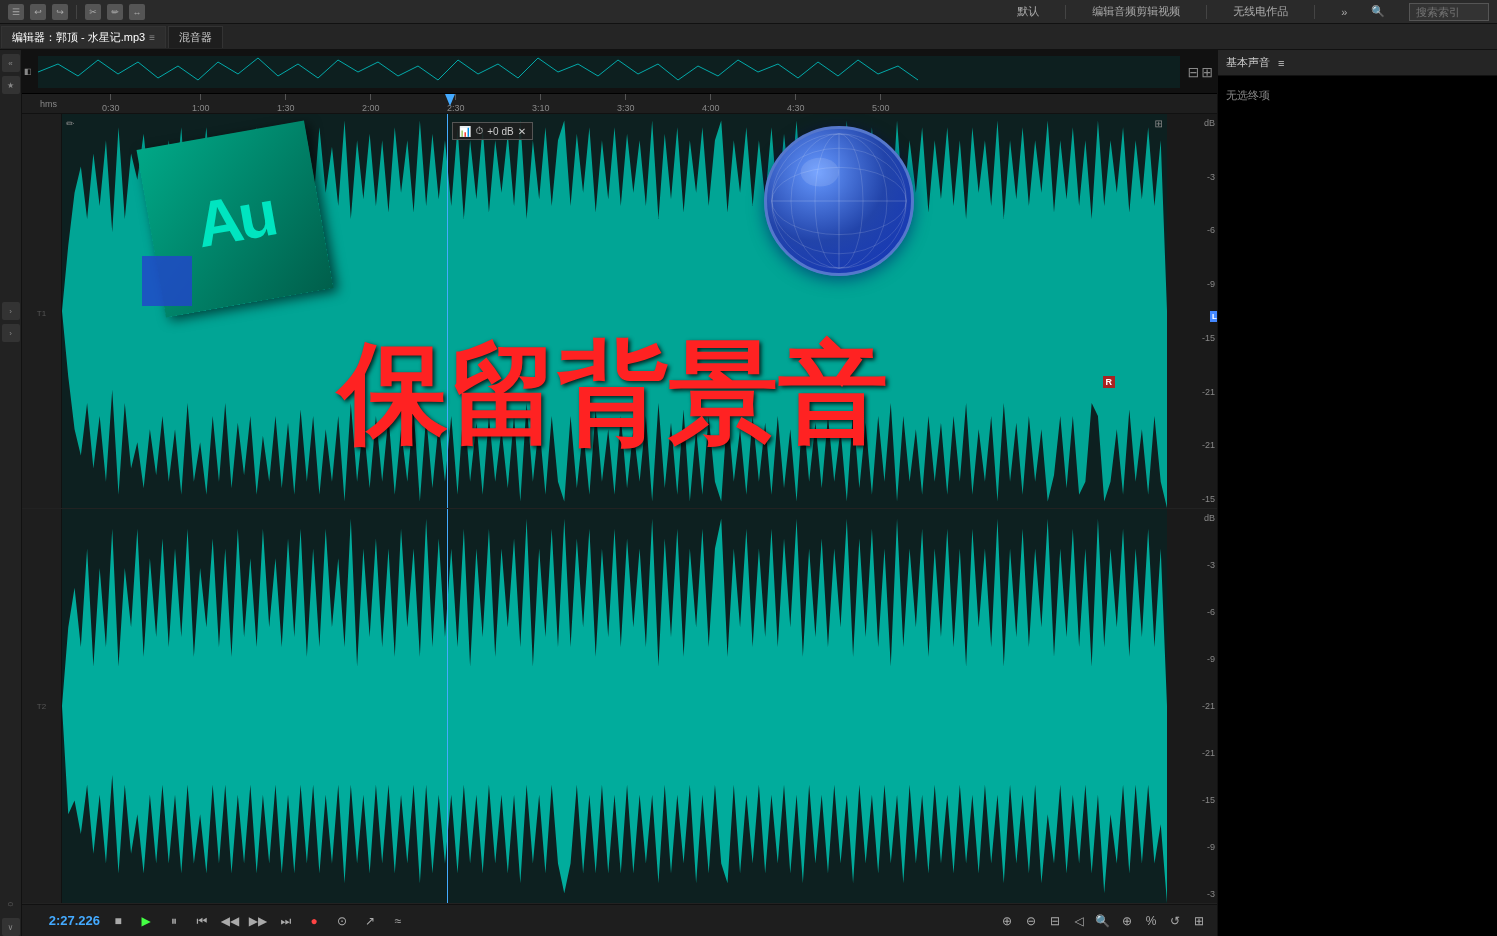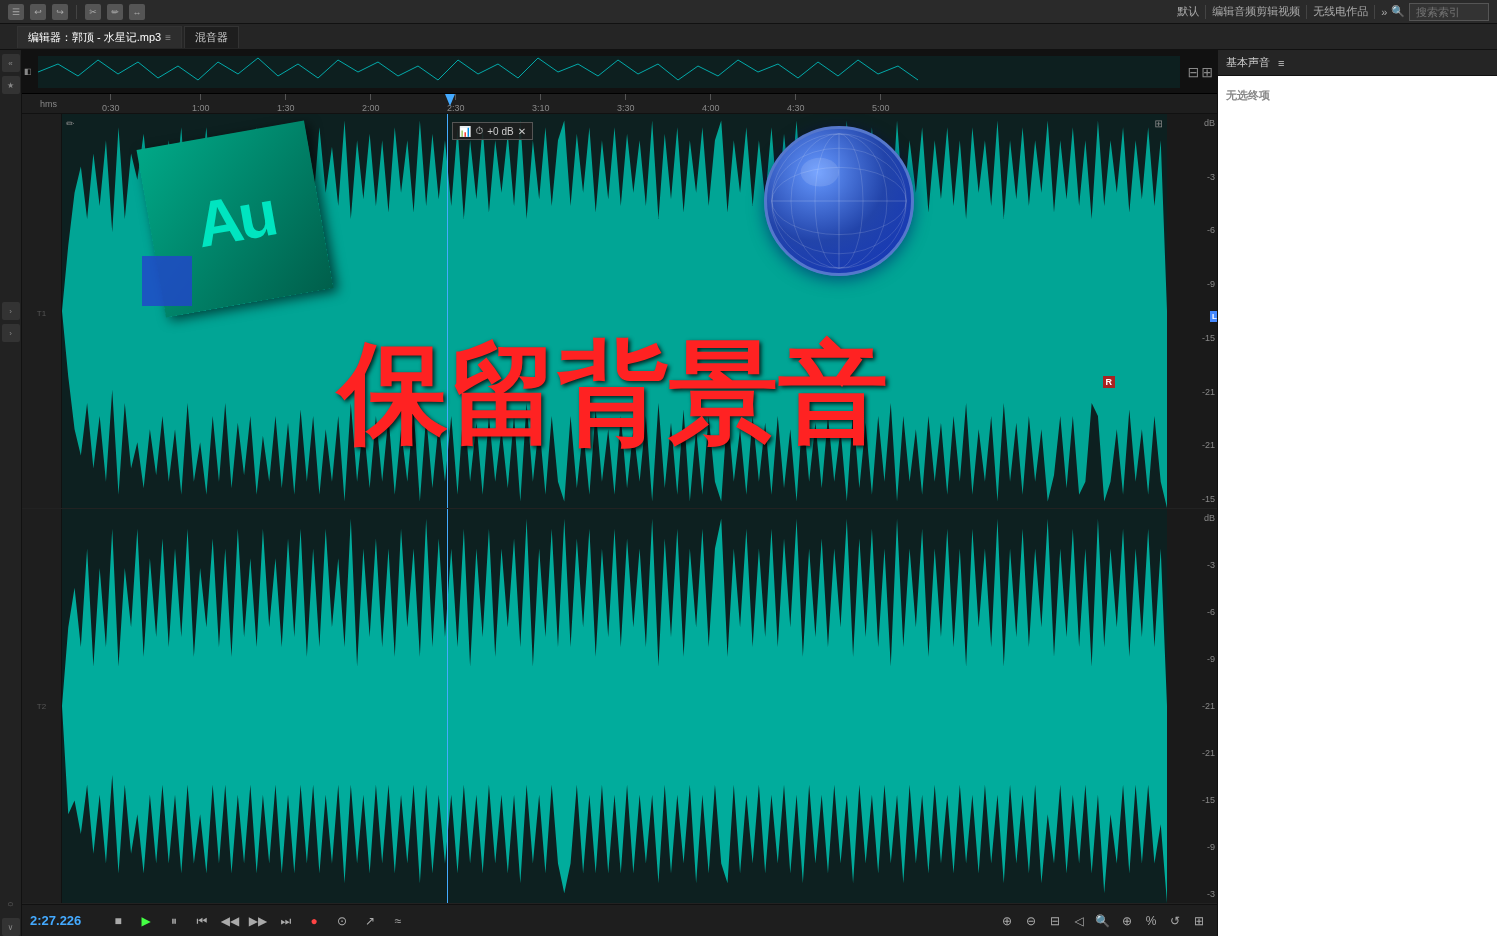--- a/index.html
+++ b/index.html
@@ -37,40 +37,40 @@
     .toolbar-separator {
       width: 1px;
       height: 14px;
       background: #444;
       margin: 0 2px;
     }
     .top-right-tools {
       margin-left: auto;
       display: flex;
       align-items: center;
-      gap: 4px;
+      gap: 24px;
       color: #aaa;
       font-size: 11px;
     }
     .search-box {
       background: #333;
       border: 1px solid #555;
       color: #aaa;
       padding: 2px 6px;
       font-size: 11px;
       width: 80px;
     }
 
     
     .tab-bar {
       height: 26px;
       background: #252525;
       display: flex;
       align-items: center;
-      padding: 0 17px;
+      padding: 0 1px;
       gap: 2px;
       border-bottom: 1px solid #111;
     }
     .tab {
       height: 22px;
       padding: 0 10px;
       display: flex;
       align-items: center;
       gap: 4px;
       background: #1e1e1e;
@@ -327,20 +327,21 @@
 
     
     .playback-bar {
       height: 32px;
       background: #1e1e1e;
       display: flex;
       align-items: center;
       padding: 0 8px;
       gap: 8px;
       border-top: 1px solid #111;
+      text-align: right;
     }
     .time-display {
       color: #4af;
       font-size: 13px;
       font-weight: bold;
       min-width: 70px;
     }
     .ctrl-btn {
       width: 20px;
       height: 20px;
@@ -370,21 +371,20 @@
       padding: 0 8px;
       font-size: 11px;
       color: #ccc;
       border-bottom: 1px solid #111;
       gap: 8px;
     }
     .right-panel-section {
       padding: 8px;
       font-size: 11px;
       color: #888;
-      font-weight: bold;
     }
     .no-selection {
       color: #888;
       font-size: 11px;
       padding: 4px 0;
     }
     .panel-label {
       color: #666;
       font-size: 11px;
     }
@@ -408,21 +408,21 @@
       position: absolute;
       top: 0;
       bottom: 0;
       width: 1px;
       background: #4af;
       z-index: 20;
     }
 
     .right-panel-full {
       width: 280px;
-      background: #ffffff;
+      background: #000000;
       border-left: 1px solid #111;
       display: flex;
       flex-direction: column;
     }
   </style>
 </head>
 <body>
 
 <div class="top-toolbar">
   <span class="toolbar-icon">☰</span>

